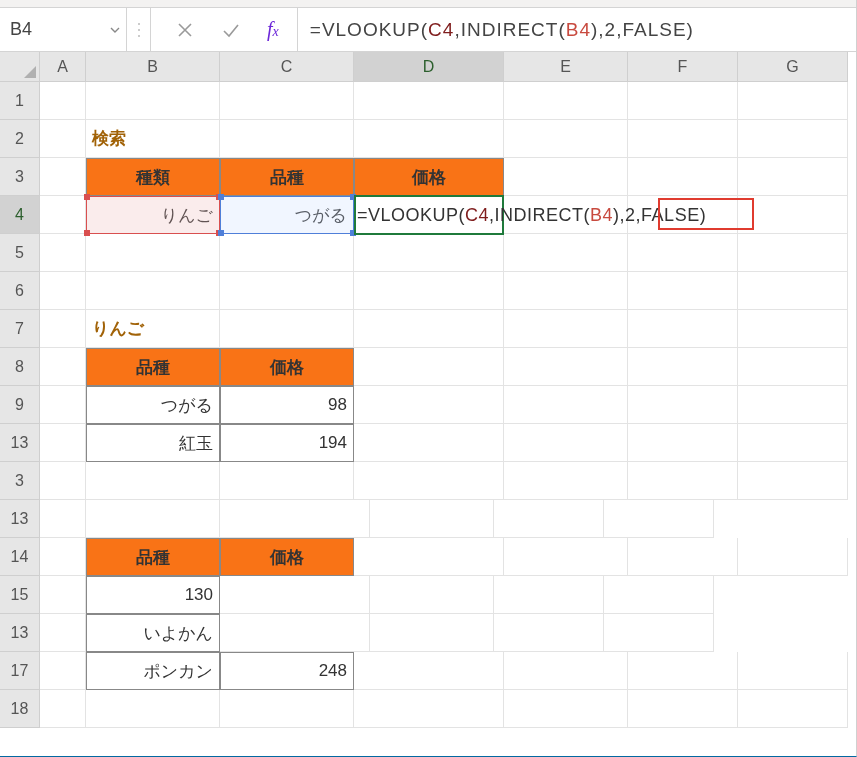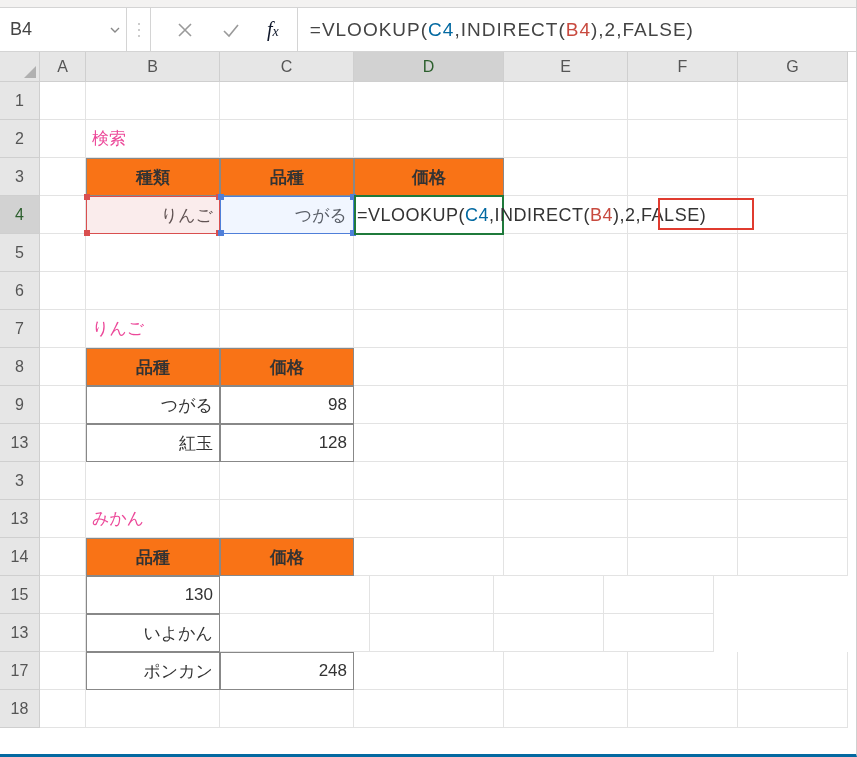--- a/index.html
+++ b/index.html
@@ -10,21 +10,21 @@
   color: #333;
   user-select: none;
 }
 .app {
   width: 857px;
   height: 757px;
   display: flex;
   flex-direction: column;
   background: #fff;
   border-right: 1px solid #d0d0d0;
-  border-bottom: 3px solid #0369a1;
+  border-bottom: 1px solid #0369a1;
 }
 .ribbon-gap {
   height: 8px;
   background: #f3f2f1;
   border-bottom: 1px solid #d4d4d4;
 }
 
 
 .formula-bar {
   display: flex;
@@ -68,21 +68,21 @@
 .fb-tools {
   display: flex;
   align-items: center;
   gap: 26px;
   padding: 0 18px 0 24px;
   background: #fff;
   border-right: 1px solid #d4d4d4;
 }
 .fb-btn { color: #9a9a9a; display: flex; align-items: center; }
 .fb-btn svg { width: 20px; height: 20px; stroke: currentColor; fill: none; stroke-width: 1.6; }
-.fx-label { font-style: italic; font-family: "Times New Roman", serif; font-size: 20px; color: #0f172a; }
+.fx-label { font-style: italic; font-family: "Times New Roman", serif; font-size: 20px; color: #6d28d9; }
 .formula-input {
   flex: 1;
   display: flex;
   align-items: center;
   padding: 0 12px;
   font-size: 19px;
   letter-spacing: 1px;
   color: #444;
   white-space: nowrap;
   overflow: hidden;
@@ -153,21 +153,21 @@
   padding: 0 6px;
   font-size: 17px;
   color: #333;
   flex-shrink: 0;
   white-space: nowrap;
   overflow: visible;
   background: #fff;
   position: relative;
 }
 .right { justify-content: flex-end; }
-.bold { font-weight: 400; color:#ec4899; }
+.bold { font-weight: 700; color:#a16207; }
 
 
 .thdr {
   background: #f97316;
   border: 1px solid #888 !important;
   font-weight: 600;
   justify-content: center;
 }
 .tcell {
   border: 1px solid #888 !important;
@@ -195,21 +195,21 @@
   height: 100%;
   display: flex;
   align-items: center;
   font-size: 18px;
   letter-spacing: 0.5px;
   color: #333;
   z-index: 6;
   padding-left: 2px;
   white-space: nowrap;
 }
-.fc-blue { color: #0369a1; }
+.fc-blue { color: #7f1d1d; }
 .fc-red  { color: #c84a3f; }
 
 .red-callout {
   position: absolute;
   border: 2px solid #e03b2f;
   z-index: 7;
   pointer-events:none;
 }
 </style>
 </head>
@@ -391,42 +391,41 @@
         <div class="cell colE"></div>
         <div class="cell colF"></div>
         <div class="cell colG"></div>
       </div>
 
 
       <div class="row">
         <div class="rowhdr">13</div>
         <div class="cell colA"></div>
         <div class="cell colB tcell right">紅玉</div>
-        <div class="cell colC tcell right">128</div>
+        <div class="cell colC tcell right">194</div>
         <div class="cell colD"></div>
         <div class="cell colE"></div>
         <div class="cell colF"></div>
         <div class="cell colG"></div>
       </div>
 
       <div class="row">
         <div class="rowhdr">3</div>
         <div class="cell colA"></div>
         <div class="cell colB"></div>
         <div class="cell colC"></div>
         <div class="cell colD"></div>
         <div class="cell colE"></div>
         <div class="cell colF"></div>
         <div class="cell colG"></div>
       </div>
 
       <div class="row">
         <div class="rowhdr">13</div>
         <div class="cell colA"></div>
-        <div class="cell colB bold">みかん</div>
         <div class="cell colC"></div>
         <div class="cell colD"></div>
         <div class="cell colE"></div>
         <div class="cell colF"></div>
         <div class="cell colG"></div>
       </div>
 
       <div class="row">
         <div class="rowhdr">14</div>
         <div class="cell colA"></div>

